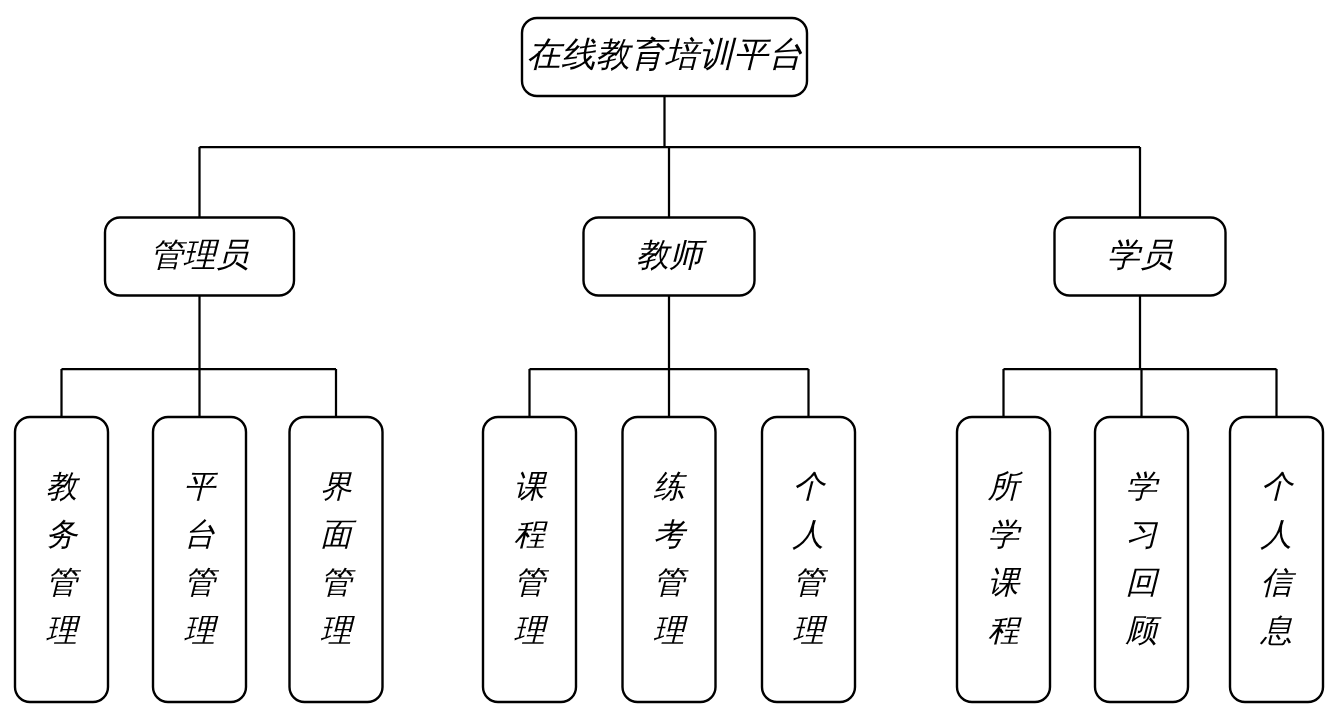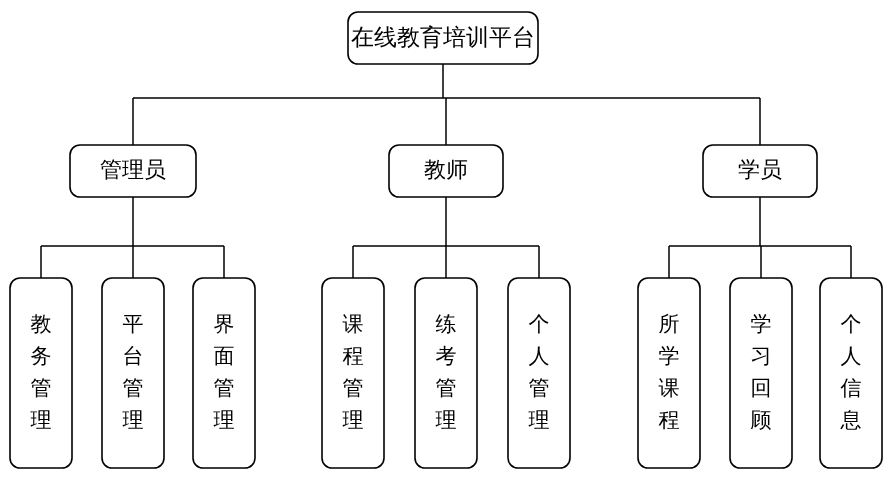--- a/index.html
+++ b/index.html
@@ -11,20 +11,21 @@
     width: 896px;
     height: 480px;
     overflow: hidden;
     font-family: "DejaVu Sans", "Liberation Sans", sans-serif;
   }
   #diagram-root {
     position: relative;
     width: 896px;
     height: 480px;
     background: #ffffff;
+    font-style: italic;
   }
   svg.tree-canvas {
     display: block;
     width: 896px;
     height: 480px;
   }
   .node-box {
     fill: #ffffff;
     stroke: #000000;
     stroke-width: 1.6;

